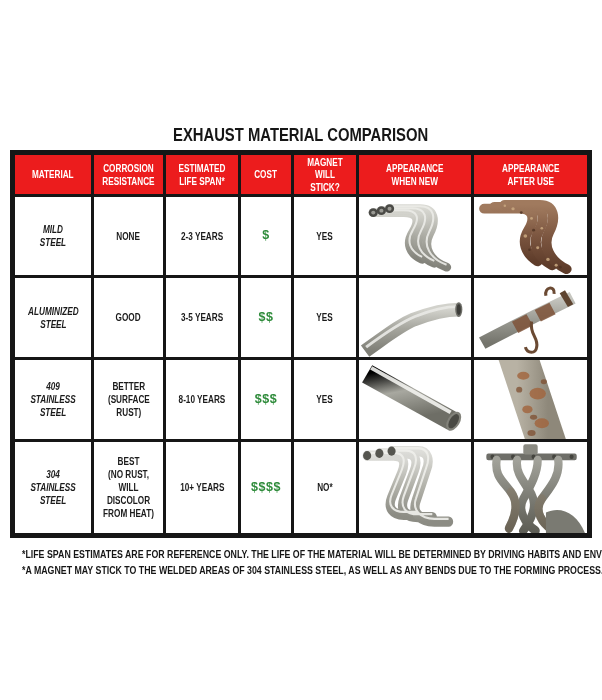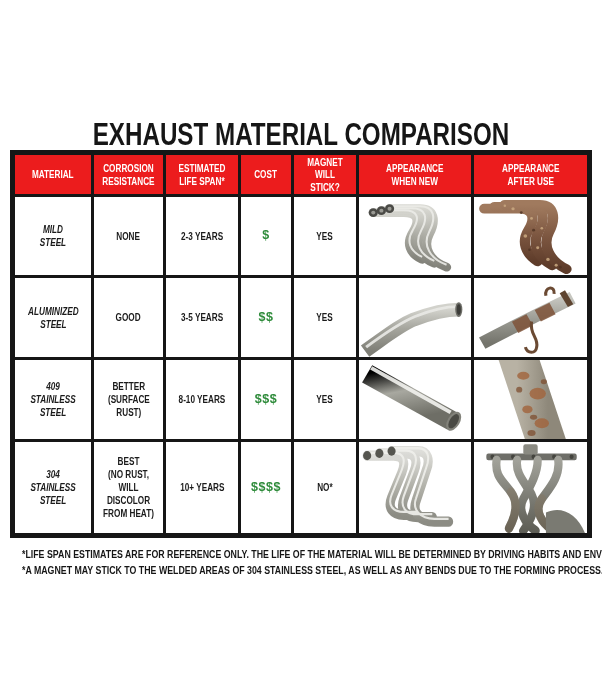--- a/index.html
+++ b/index.html
@@ -2,21 +2,21 @@
 <html><head>
 <meta charset="utf-8">
 <style>
   * { margin:0; padding:0; box-sizing:border-box; }
   html,body { background:#ffffff; }
   .page {
     position:relative; width:602px; height:700px; background:#ffffff;
     font-family:"Liberation Sans", sans-serif; overflow:hidden;
   }
   .title {
-    padding-top:122px; text-align:center; font-weight:bold; font-size:31px;
+    padding-top:122px; text-align:center; font-weight:bold; font-size:19px;
     color:#161616; line-height:26px; white-space:nowrap;
   }
   .condc { display:inline-block; transform:scaleX(0.78); transform-origin:50% 50%; }
   .condl { display:inline-block; transform:scaleX(0.88); transform-origin:0 50%; white-space:nowrap; }
 
   table.cmp {
     width:577px; margin:2px auto 0 auto; border-collapse:collapse; table-layout:fixed;
     border:5px solid #161616;
   }
   table.cmp th, table.cmp td {

